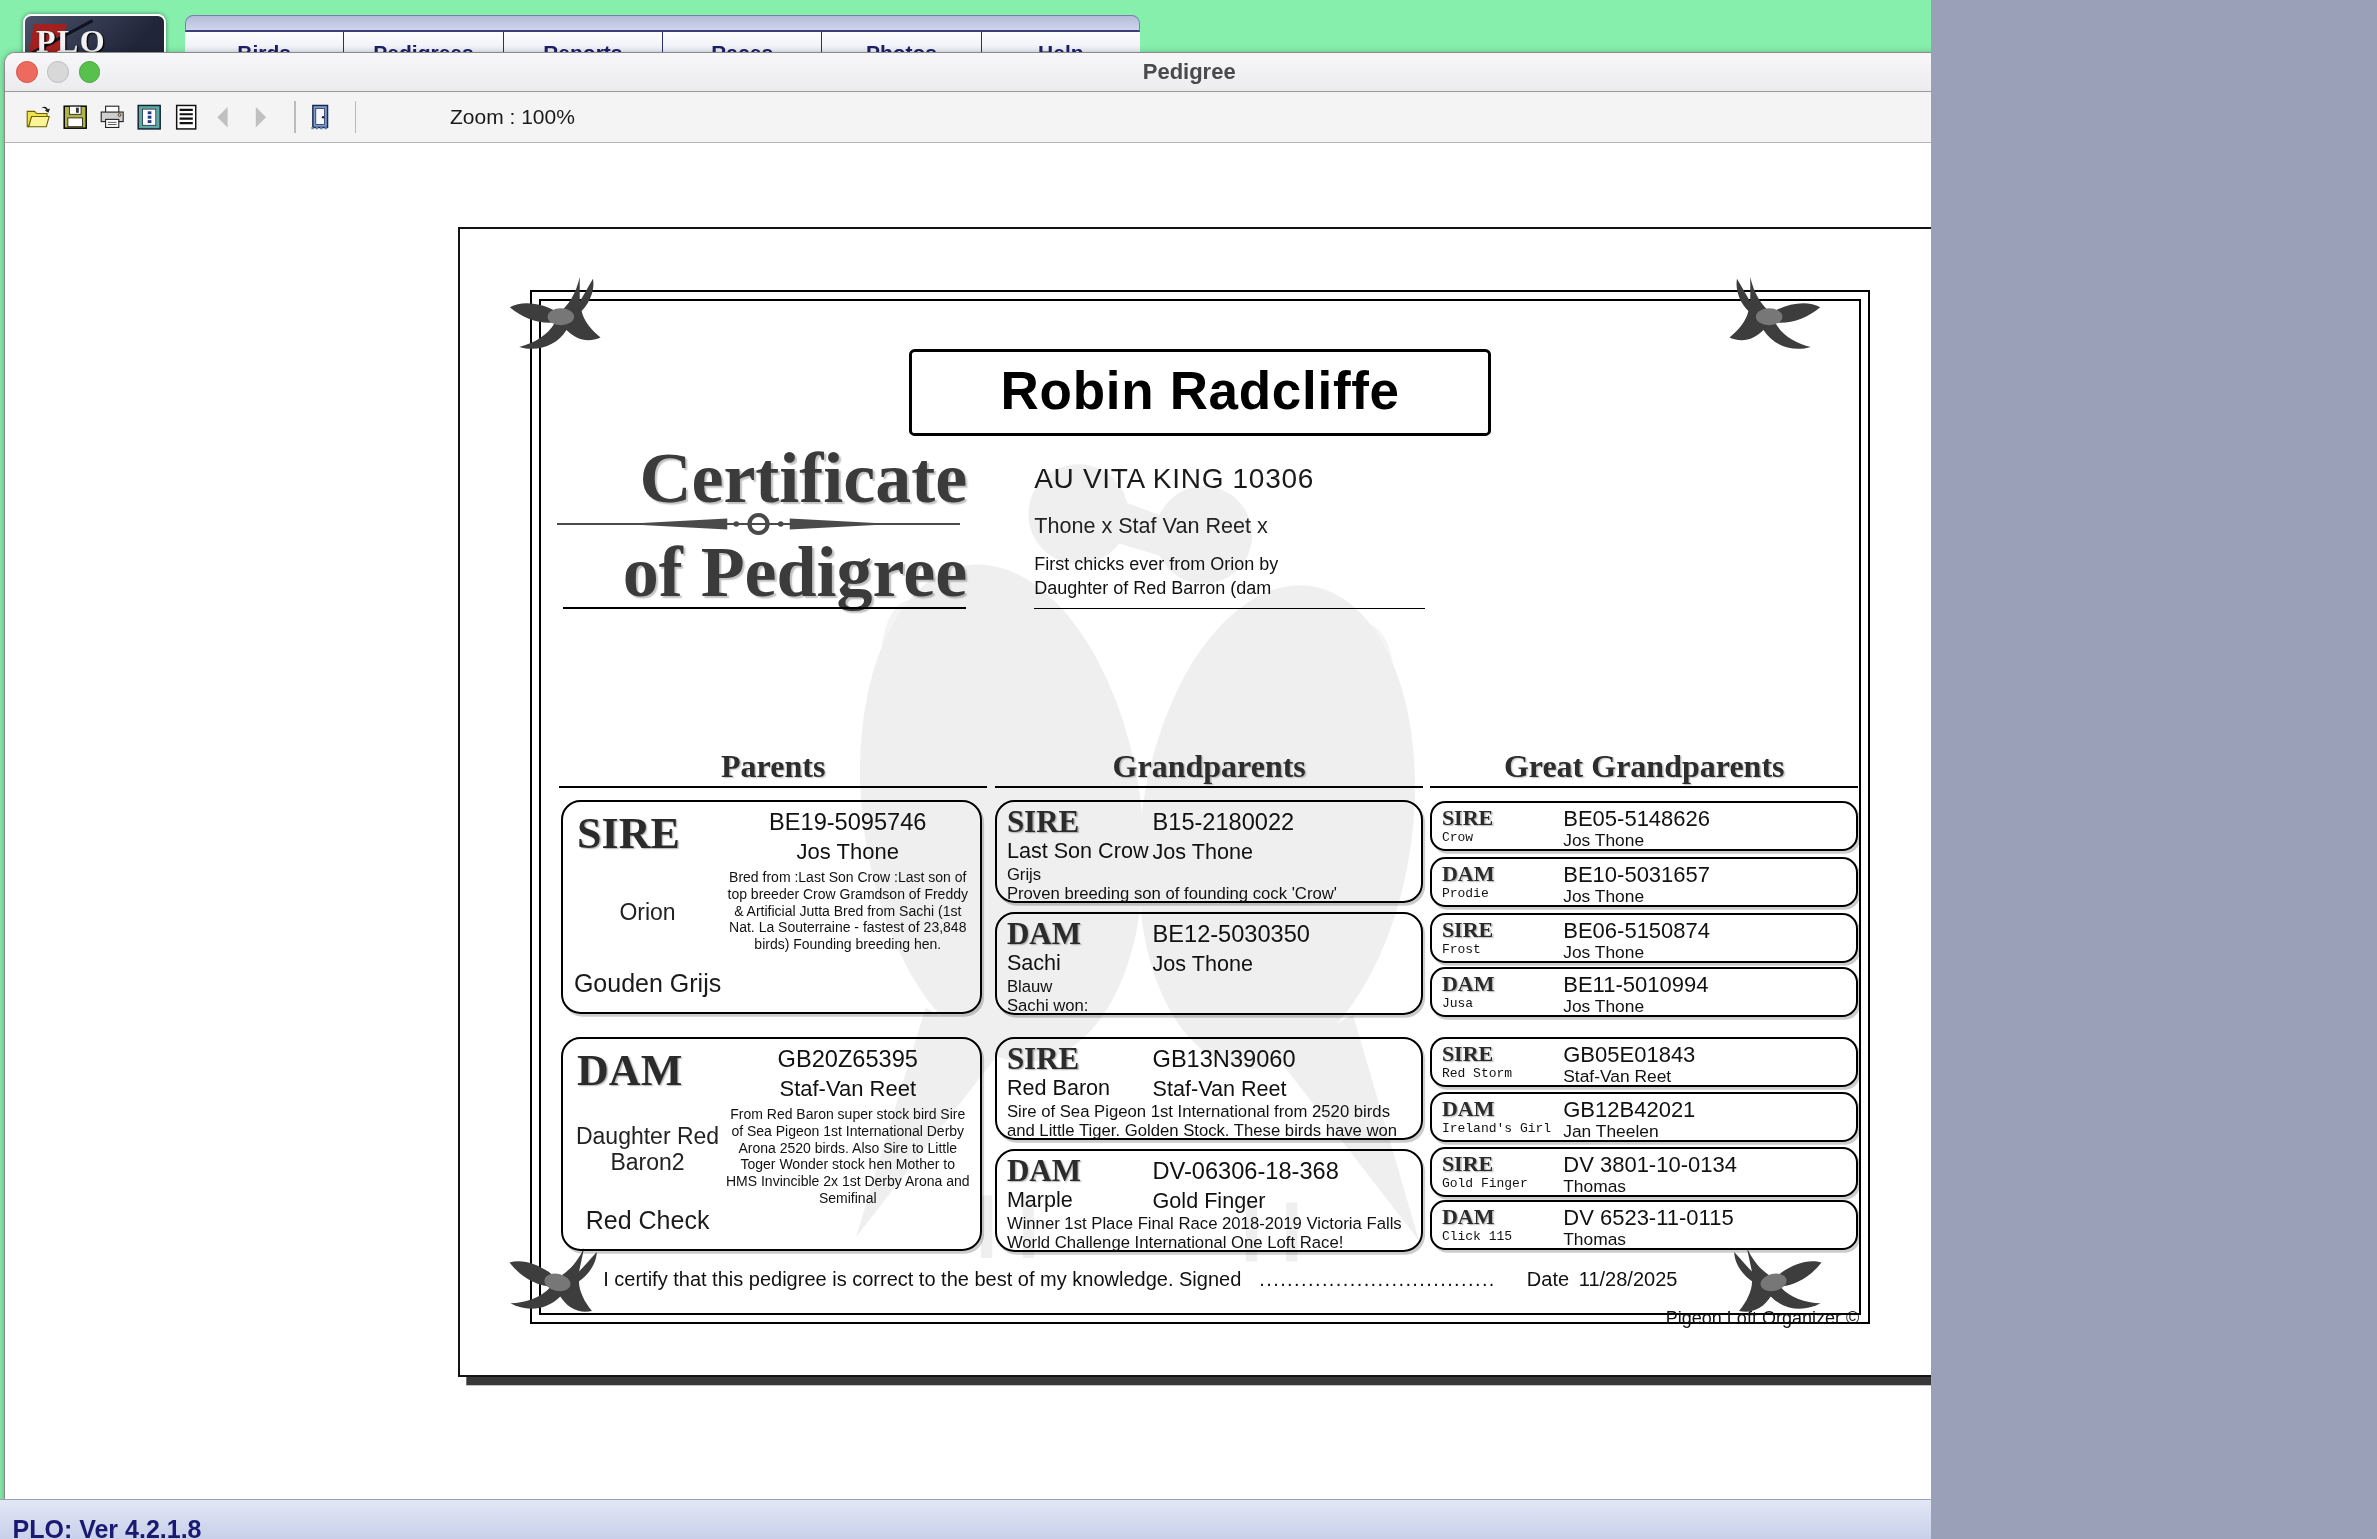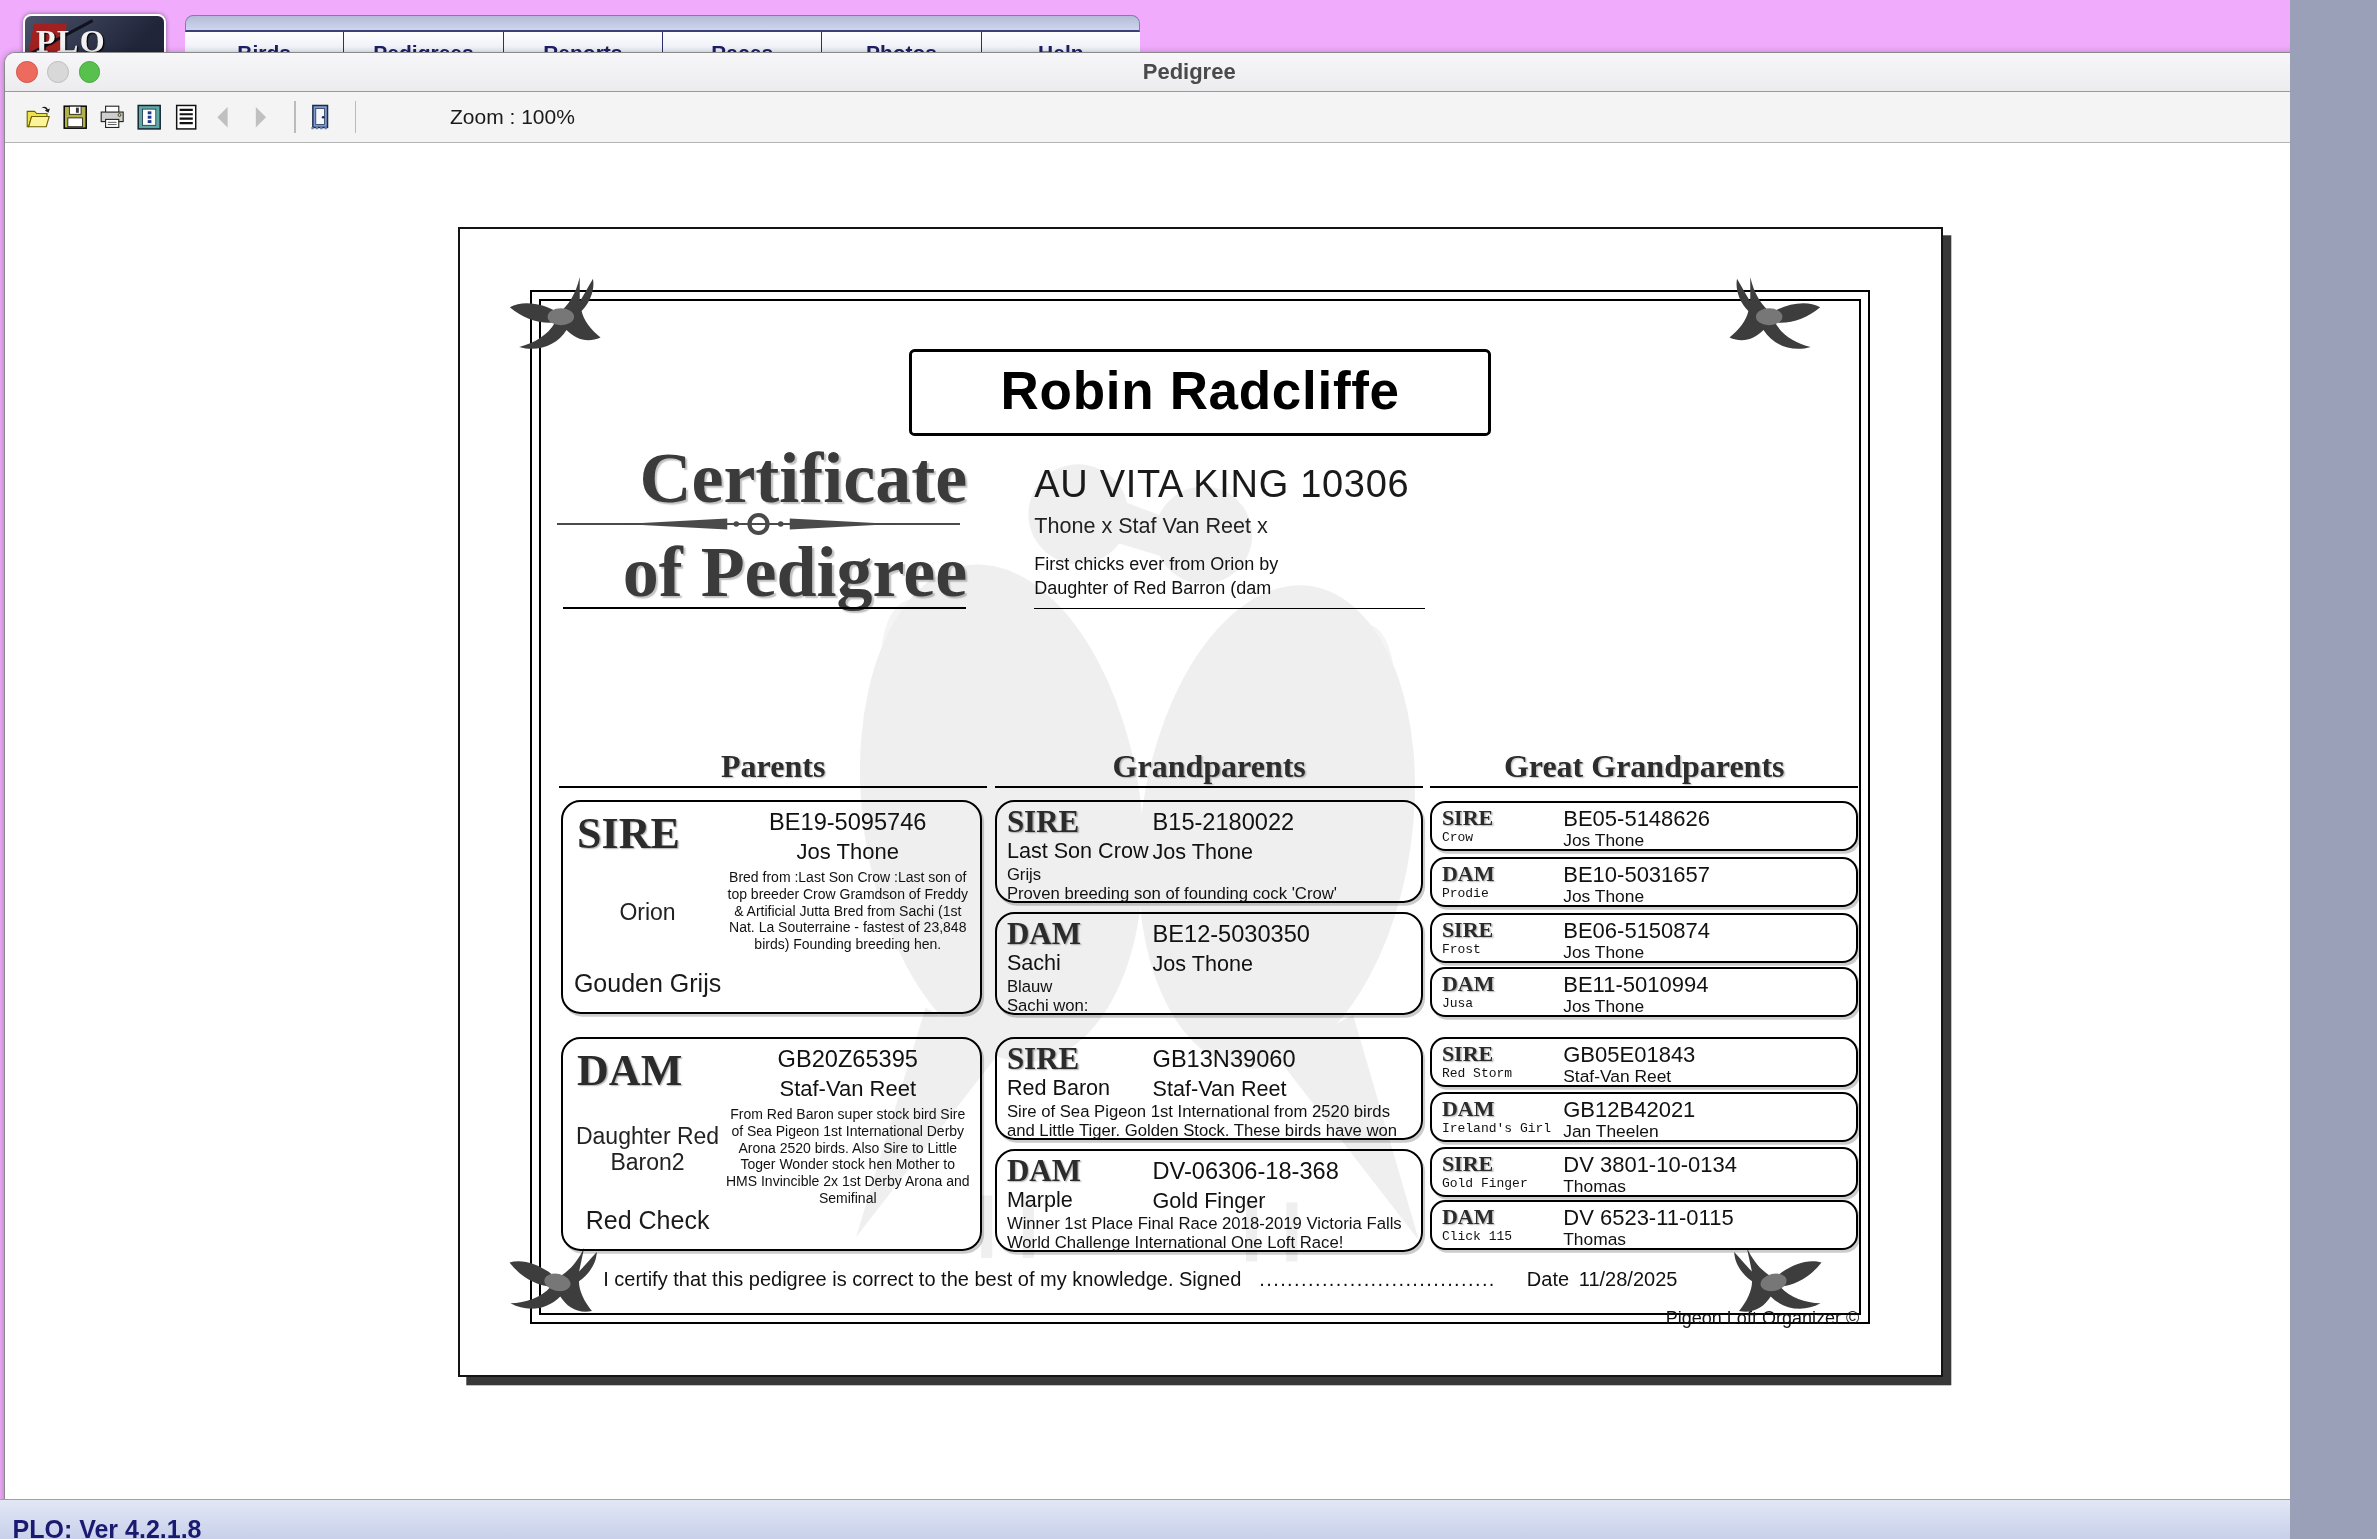--- a/index.html
+++ b/index.html
@@ -1,16 +1,16 @@
 <!DOCTYPE html>
 <html style="font-size:11px"><head>
 <meta charset="utf-8">
 <style>
   html,body{margin:0;padding:0;background:#9aa0b8;}
-  .screen{position:relative;width:2290px;height:1539px;background:#f0abfc;overflow:hidden;
+  .screen{position:relative;width:1931px;height:1539px;background:#86efac;overflow:hidden;
           font-family:"Liberation Sans",sans-serif;}
 
   
   .plo-tab{position:absolute;left:23px;top:14px;width:139px;height:63px;border:2.1px solid #fff;
            border-bottom:none;border-radius:8.3px 8.3px 0 0;background:linear-gradient(135deg,#4a5168,#20253a 70%);
            box-shadow:0 0 4.2px rgba(0,0,0,.45);overflow:hidden;}
   .plo-red{position:absolute;left:5.6px;top:8.3px;width:33px;height:32px;background:#a32020;transform:skewX(-10deg);}
   .plo-slash{position:absolute;left:-4.2px;top:21px;width:76px;height:2.8px;background:#10131f;transform:rotate(-28deg);}
   .plo-text{position:absolute;left:11px;top:7px;font-family:"Liberation Serif",serif;font-weight:bold;
             font-size:32px;color:#f2f2f2;letter-spacing:1.4px;text-shadow:1.4px 1.4px 1.4px #000;}
@@ -61,21 +61,21 @@
   .owner-box span{font-size:53px;font-weight:bold;line-height:78px;color:#000;letter-spacing:0.7px;}
 
   .cert-head{position:absolute;left:76px;top:0;width:431px;text-align:right;
              font-family:"Liberation Serif",serif;font-weight:bold;color:#3b3b3b;
              text-shadow:2.1px 2.1px 1.4px rgba(0,0,0,.25);}
   .ch1{position:absolute;top:213px;left:76px;width:431px;font-size:72px;line-height:1;}
   .ch2{position:absolute;top:307px;left:76px;width:431px;font-size:72px;line-height:1;}
   .ornament{position:absolute;left:97px;top:281px;}
   .head-rule{position:absolute;left:103px;top:378px;width:403px;height:2.1px;background:#000;}
 
-  .bird-band{position:absolute;left:574px;top:234px;font-size:38px;color:#1a1a1a;letter-spacing:0.7px;}
+  .bird-band{position:absolute;left:574px;top:234px;font-size:28px;color:#1a1a1a;letter-spacing:0.7px;}
   .bird-strain{position:absolute;left:574px;top:284px;font-size:21.6px;color:#222;}
   .bird-note1{position:absolute;left:574px;top:325px;font-size:18px;color:#111;}
   .bird-note2{position:absolute;left:574px;top:349px;font-size:18px;color:#111;}
   .bird-rule{position:absolute;left:574px;top:379px;width:391px;height:1.4px;background:#000;}
 
   .colhead{position:absolute;top:519px;height:38px;font-family:"Liberation Serif",serif;
            font-weight:bold;font-size:32px;color:#2d2d2d;text-align:center;
            border-bottom:2.1px solid #000;text-shadow:1.4px 1.4px 1.4px rgba(0,0,0,.25);}
   .colhead.c1{left:99px;width:428px;}
   .colhead.c2{left:535px;width:428px;}

